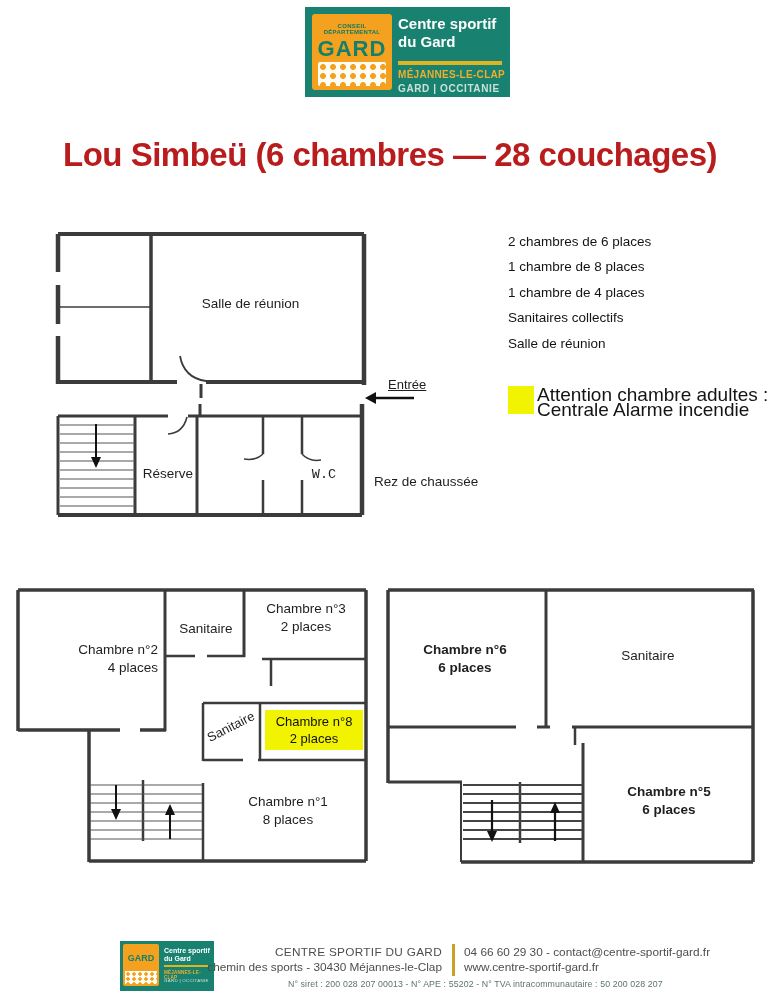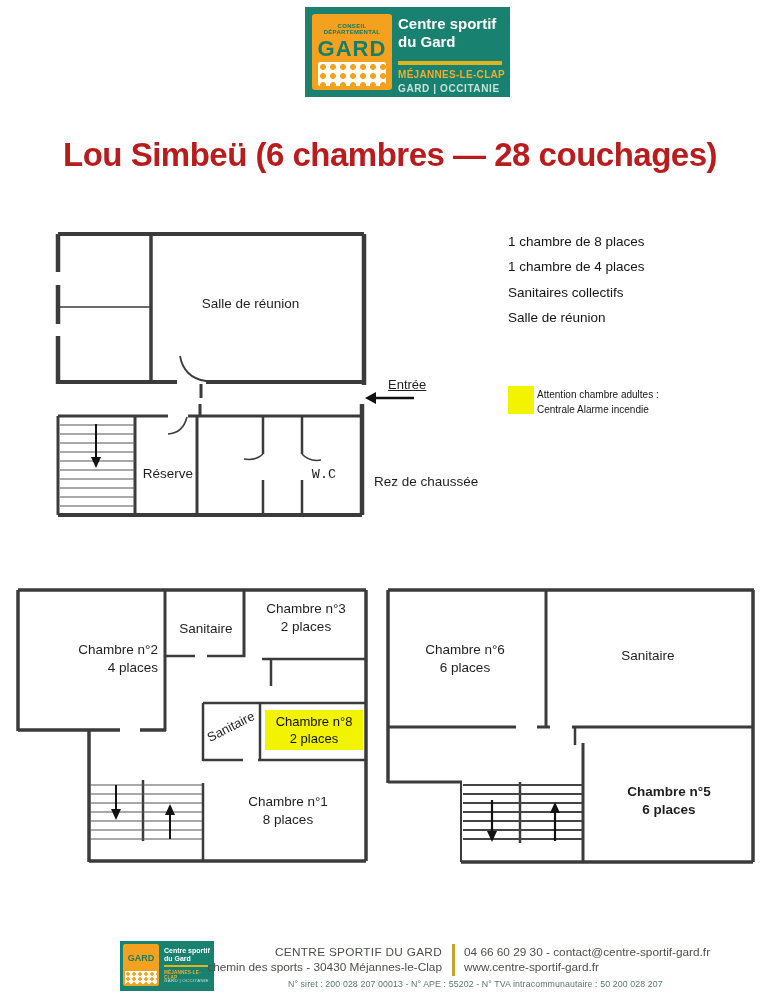--- a/index.html
+++ b/index.html
@@ -16,21 +16,21 @@
   .banner-name{position:absolute;left:93px;font-size:15px;font-weight:bold;color:#ffffff;line-height:15px;}
   .banner-rule{position:absolute;left:93px;top:54px;width:104px;height:4px;background:#dfb41f;}
   .banner-loc{position:absolute;left:93px;top:62px;font-size:10px;font-weight:800;color:#efae2e;letter-spacing:.3px;}
   .banner-reg{position:absolute;left:93px;top:76px;font-size:10px;font-weight:600;color:#c9e2d9;letter-spacing:.6px;}
   
   .title{position:absolute;left:0;top:136px;width:100%;text-align:center;font-size:33px;font-weight:bold;color:#b91c1c;letter-spacing:-.5px;}
   
   .summary{position:absolute;left:508px;top:229px;font-size:13.5px;color:#141414;}
   .summary .li{height:25.4px;line-height:25.4px;white-space:nowrap;}
   .legend-sq{position:absolute;left:508px;top:386px;width:26px;height:28px;background:#f2f300;}
-  .legend-txt{position:absolute;left:537px;top:387px;font-size:10px;line-height:15px;color:#141414;white-space:nowrap;}
+  .legend-txt{position:absolute;left:537px;top:387px;font-size:19px;line-height:15px;color:#141414;white-space:nowrap;}
   
   .lbl{position:absolute;font-size:13.5px;line-height:18px;text-align:center;color:#1e1e1e;white-space:nowrap;}
   .room4-box{position:absolute;left:265px;top:710px;width:98px;height:40px;background:#f2f300;
              display:flex;flex-direction:column;justify-content:center;text-align:center;font-size:13px;line-height:17px;color:#111;}
   .rot{transform:rotate(-27deg);}
   
   .flogo{position:absolute;left:120px;top:941px;width:94px;height:50px;background:#18816f;}
   .flogo .sq{position:absolute;left:3px;top:3px;width:36px;height:42px;background:#f3a11f;border-radius:2px;}
   .flogo .g{position:absolute;left:0;top:9px;width:100%;text-align:center;font-size:9px;font-weight:bold;color:#12806c;}
   .flogo .ar{position:absolute;left:2px;bottom:2px;width:32px;height:13px;background-color:#fdfdf6;
@@ -62,20 +62,21 @@
     <div class="banner-name" style="top:9px;">Centre sportif</div>
     <div class="banner-name" style="top:27px;">du Gard</div>
     <div class="banner-rule"></div>
     <div class="banner-loc">MÉJANNES-LE-CLAP</div>
     <div class="banner-reg">GARD | OCCITANIE</div>
   </div>
 
   <div class="title">Lou Simbeü (6 chambres — 28 couchages)</div>
 
   <div class="summary">
+    <div class="li">2 chambres de 6 places</div>
     <div class="li">1 chambre de 8 places</div>
     <div class="li">1 chambre de 4 places</div>
     <div class="li">Sanitaires collectifs</div>
     <div class="li">Salle de réunion</div>
   </div>
   <div class="legend-sq"></div>
   <div class="legend-txt">
     <div>Attention chambre adultes :</div>
     <div>Centrale Alarme incendie</div>
   </div>
@@ -193,21 +194,21 @@
     </g>
     <g>
       <path d="M108 215 V247" stroke="#111" stroke-width="2.2"></path>
       <polygon points="108,257 103,246 113,246" fill="#111"></polygon>
     </g>
     <g>
       <path d="M171 256 V227" stroke="#111" stroke-width="2.2"></path>
       <polygon points="171,217 166,228 176,228" fill="#111"></polygon>
     </g>
   </svg>
-  <div class="lbl" style="left:403px;top:641px;width:124px;">
+  <div class="lbl" style="left:403px;top:641px;width:124px;font-weight:bold;">
     <div>Chambre n°6</div>
     <div>6 places</div>
   </div>
   <div class="lbl" style="left:600px;top:647px;width:96px;">Sanitaire</div>
   <div class="lbl" style="left:606px;top:783px;width:126px;font-weight:bold;">
     <div>Chambre n°5</div>
     <div>6 places</div>
   </div>
 
   <div class="flogo">

